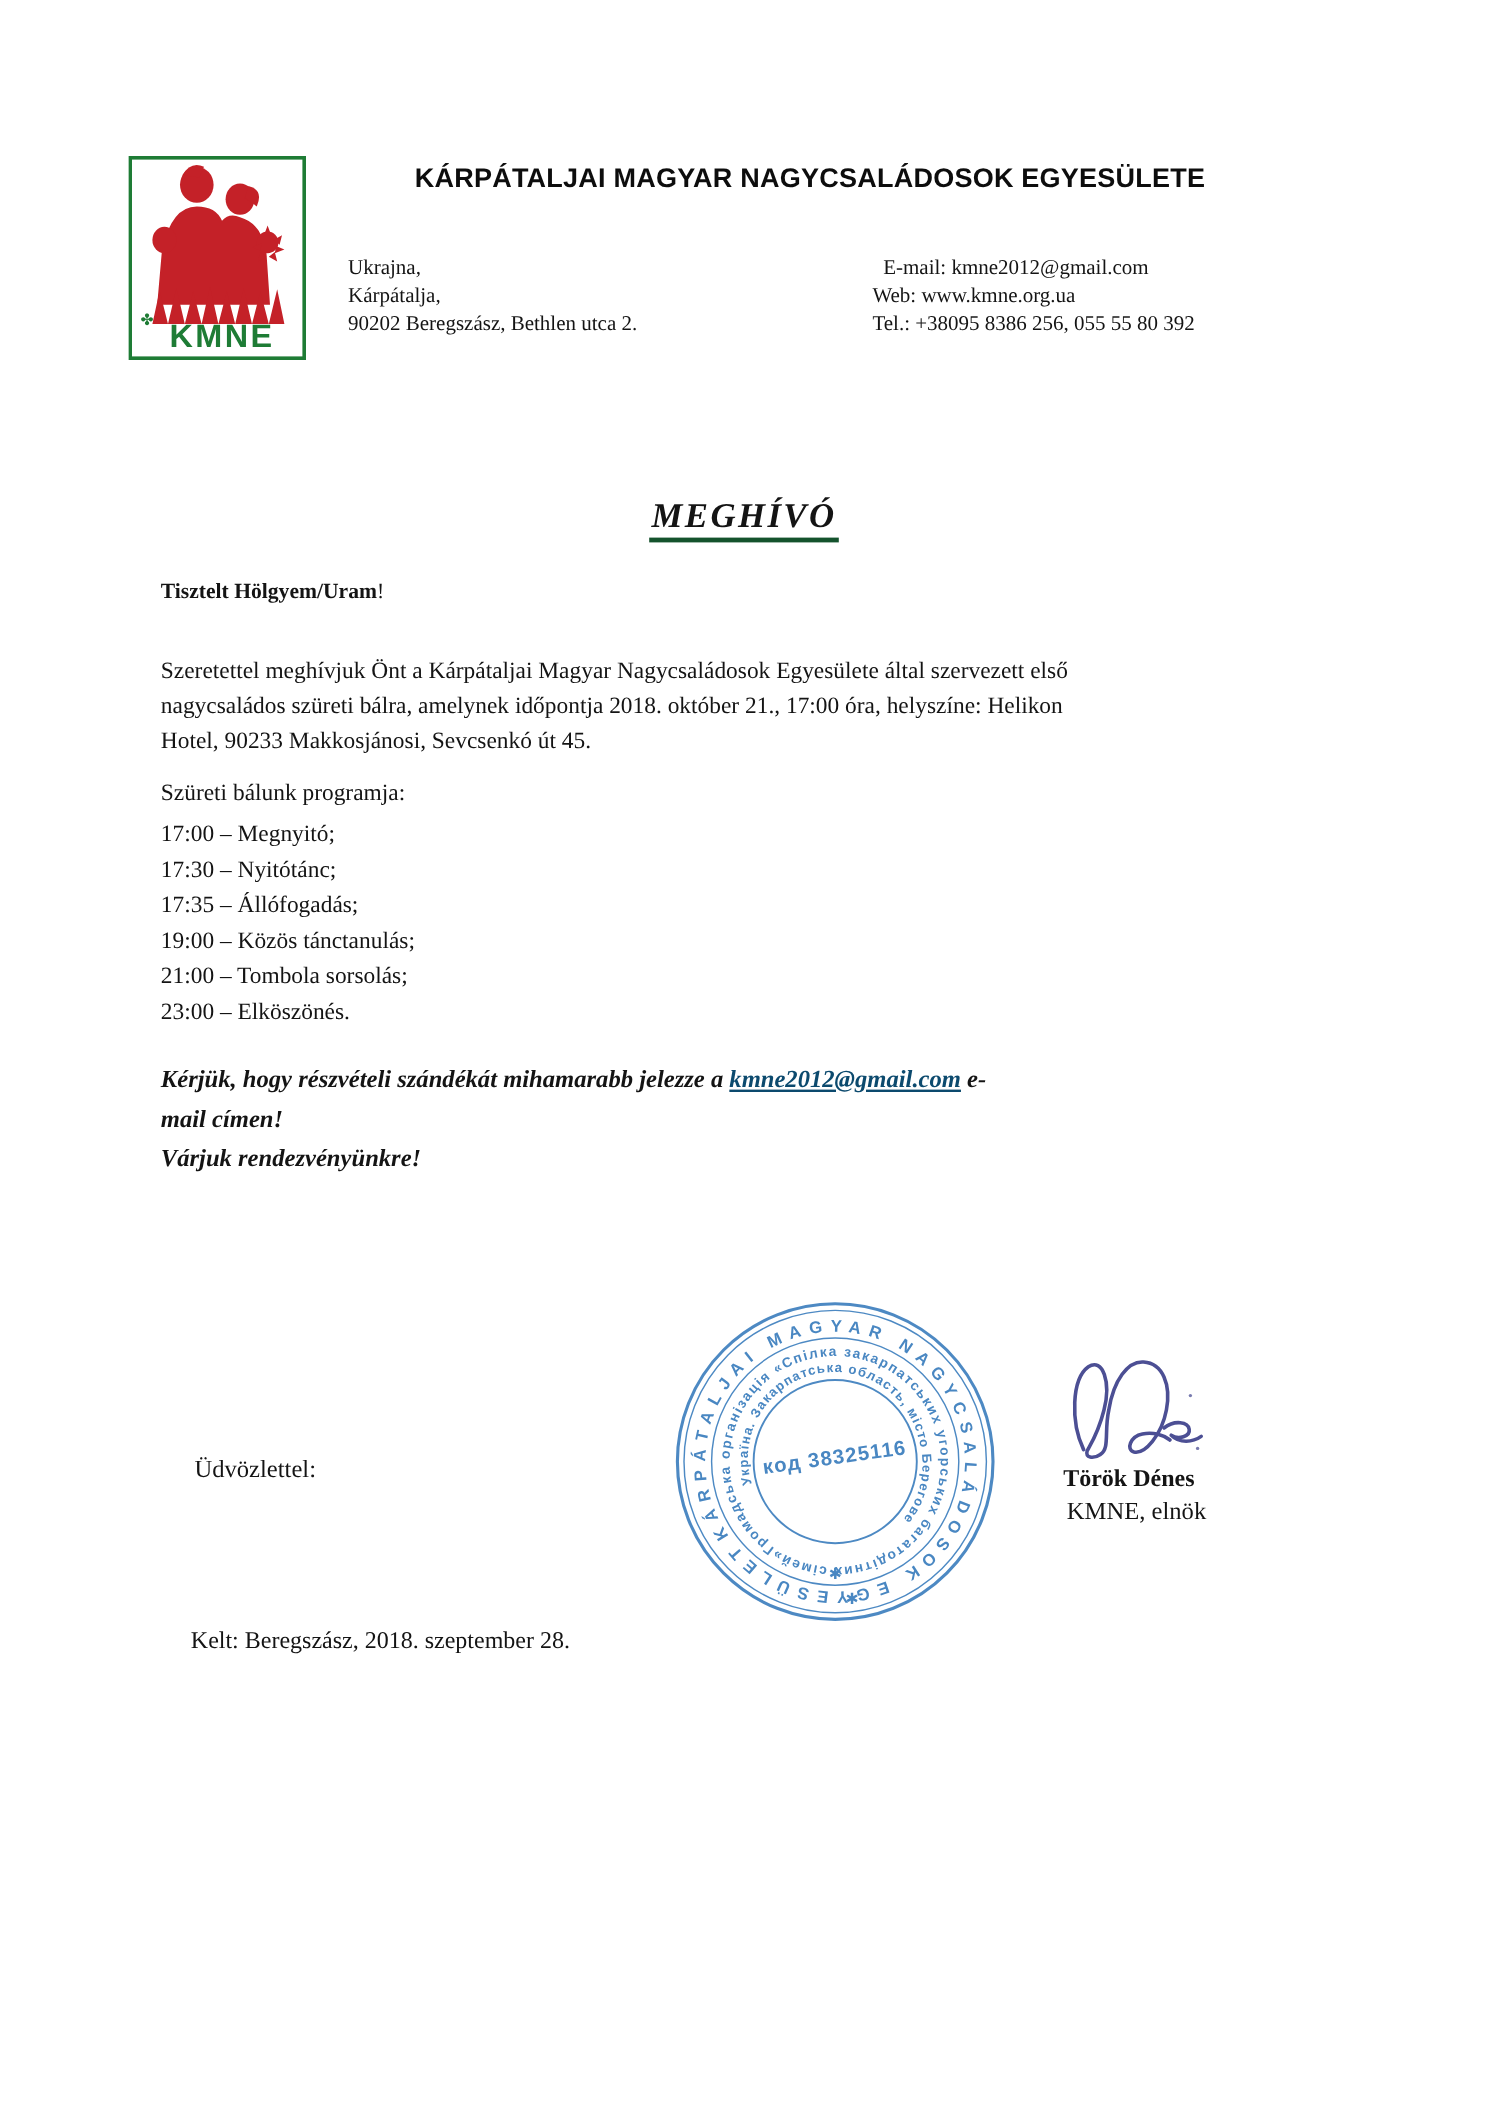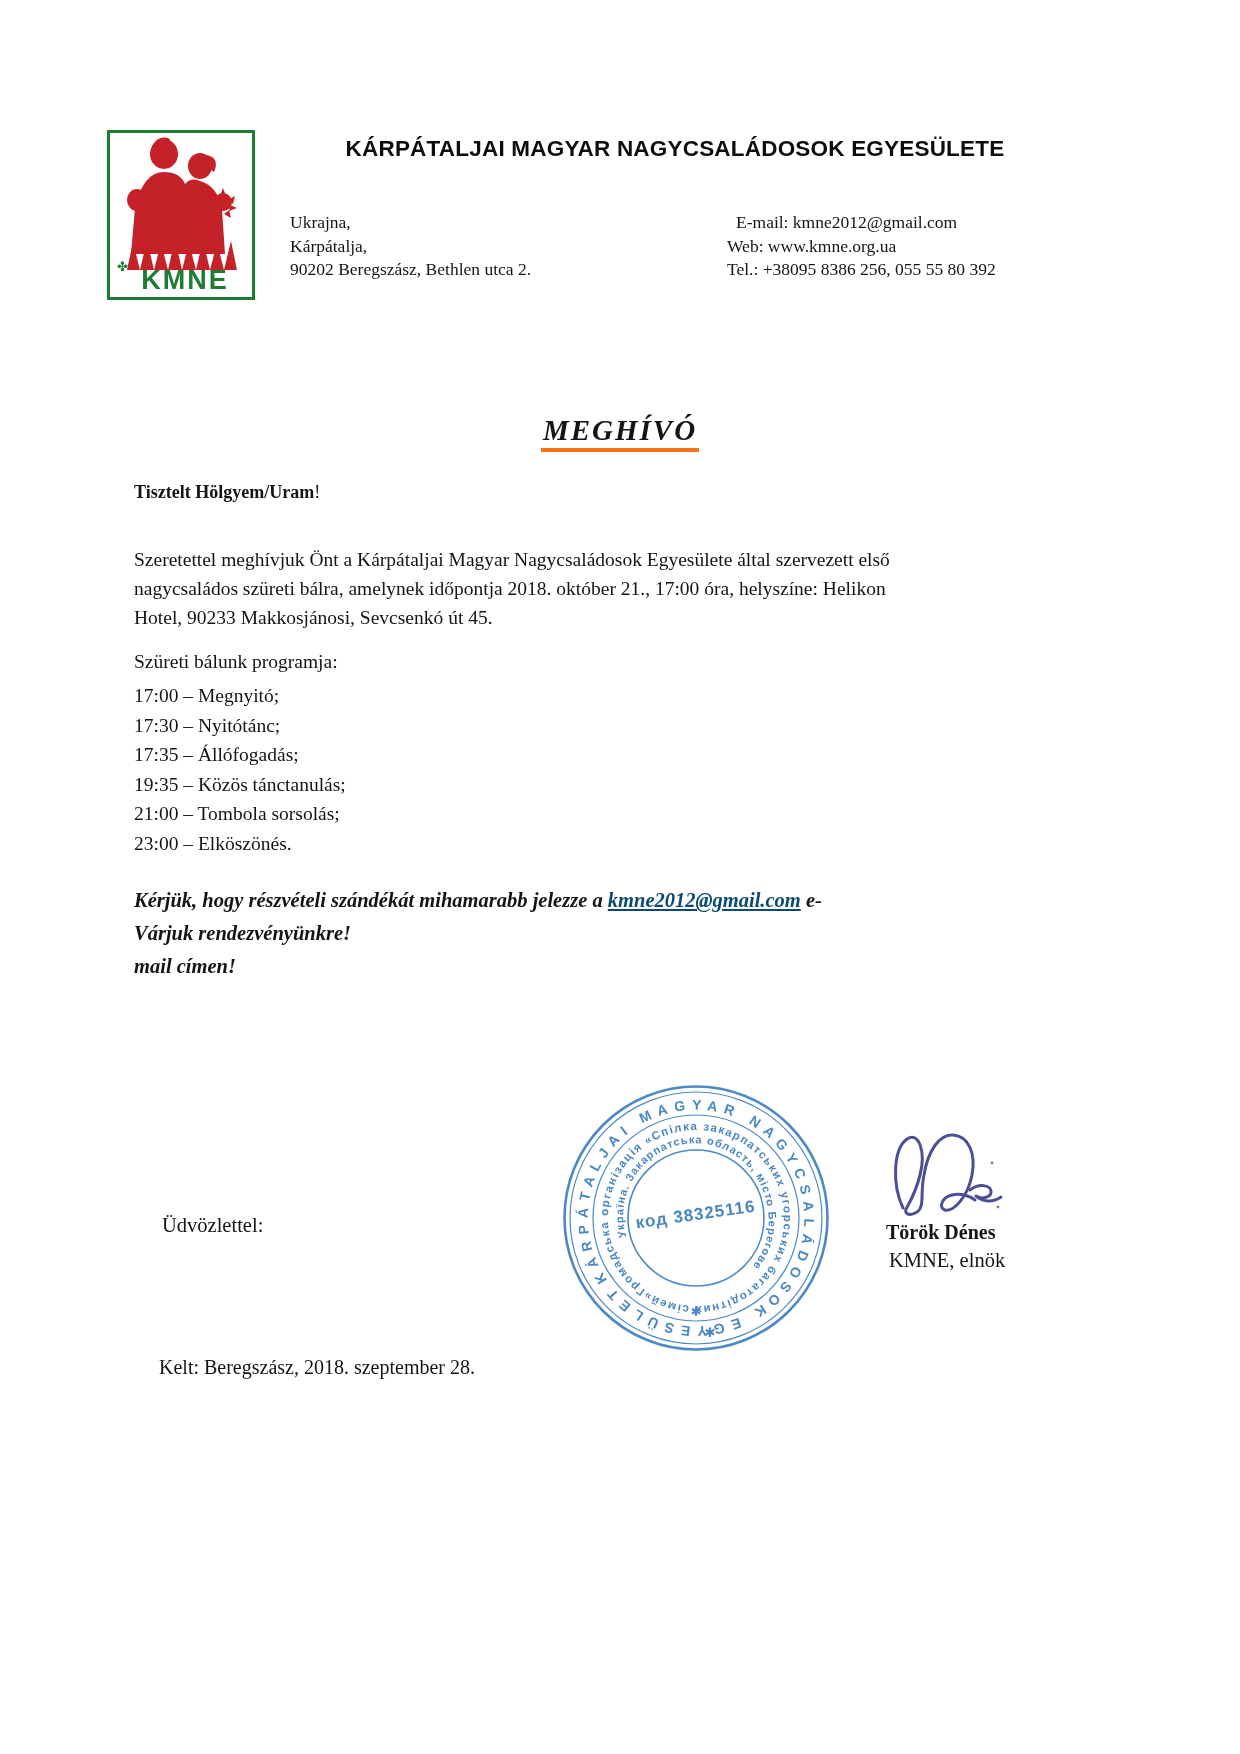--- a/index.html
+++ b/index.html
@@ -18,21 +18,21 @@
   .logo-box{left:107px;top:130px;width:148px;height:170px;}
   .org-names{left:250px;top:134px;width:850px;text-align:center;font-family:"Liberation Sans",sans-serif;font-weight:bold;color:#0d0d0d;}
   .org-hu{font-size:22.5px;line-height:30px;letter-spacing:0.2px;}
   .org-uk{font-size:17.5px;line-height:26px;letter-spacing:0.3px;}
   .addr{left:290px;top:211px;font-size:17.5px;line-height:23.5px;}
   .contact{left:727px;top:211px;font-size:17.5px;line-height:23.5px;}
   .contact .l0{padding-left:9px;}
 
   
   .doc-title-wrap{left:0;top:414px;width:1240px;text-align:center;}
-  .doc-title{display:inline-block;font-size:29px;font-weight:bold;font-style:italic;letter-spacing:2px;border-bottom:4px solid #f97316;padding:0 2px 1px 2px;}
+  .doc-title{display:inline-block;font-size:29px;font-weight:bold;font-style:italic;letter-spacing:2px;border-bottom:4px solid #14532d;padding:0 2px 1px 2px;}
 
   .salutation{left:134px;top:482px;font-size:18px;}
   .salutation .b{font-weight:bold;}
 
   .body-par{left:134px;top:545px;width:920px;font-size:19.5px;line-height:29px;}
   .program-heading{left:134px;top:651px;font-size:19.5px;}
   .program-list{left:134px;top:681px;font-size:19.5px;line-height:29.6px;}
 
   .rsvp{left:134px;top:884px;width:930px;font-size:20.5px;font-weight:bold;font-style:italic;line-height:33px;}
   .rsvp a{color:#0c4a6e;text-decoration:underline;}
@@ -95,29 +95,29 @@
     <div>Szeretettel meghívjuk Önt a Kárpátaljai Magyar Nagycsaládosok Egyesülete által szervezett első</div>
     <div>nagycsaládos szüreti bálra, amelynek  időpontja 2018. október 21., 17:00 óra, helyszíne: Helikon</div>
     <div>Hotel, 90233 Makkosjánosi, Sevcsenkó út 45.</div>
   </div>
 
   <div class="abs program-heading">Szüreti bálunk programja:</div>
   <div class="abs program-list">
     <div>17:00 – Megnyitó;</div>
     <div>17:30 – Nyitótánc;</div>
     <div>17:35 – Állófogadás;</div>
-    <div>19:35 – Közös tánctanulás;</div>
+    <div>19:00 – Közös tánctanulás;</div>
     <div>21:00 – Tombola sorsolás;</div>
     <div>23:00 – Elköszönés.</div>
   </div>
 
   <div class="abs rsvp">
     <div><span>Kérjük, hogy részvételi szándékát mihamarabb jelezze a </span><a href="#">kmne2012@gmail.com</a><span> e-</span></div>
+    <div>mail címen!</div>
     <div>Várjuk rendezvényünkre!</div>
-    <div>mail címen!</div>
   </div>
 
   <div class="abs closing">Üdvözlettel:</div>
 
   <svg class="abs stamp-svg" viewBox="-138 -138 276 276">
     <defs>
       <path id="ring1" d="M -88.5 61.9 A 108 108 0 1 1 88.5 -61.9 A 108 108 0 1 1 -88.5 61.9"></path>
       <path id="ring2" d="M -50.5 72.1 A 88 88 0 1 1 50.5 -72.1 A 88 88 0 1 1 -50.5 72.1"></path>
       <path id="ring3" d="M -69.5 18.6 A 72 72 0 1 1 69.5 -18.6 A 72 72 0 1 1 -69.5 18.6"></path>
     </defs>

